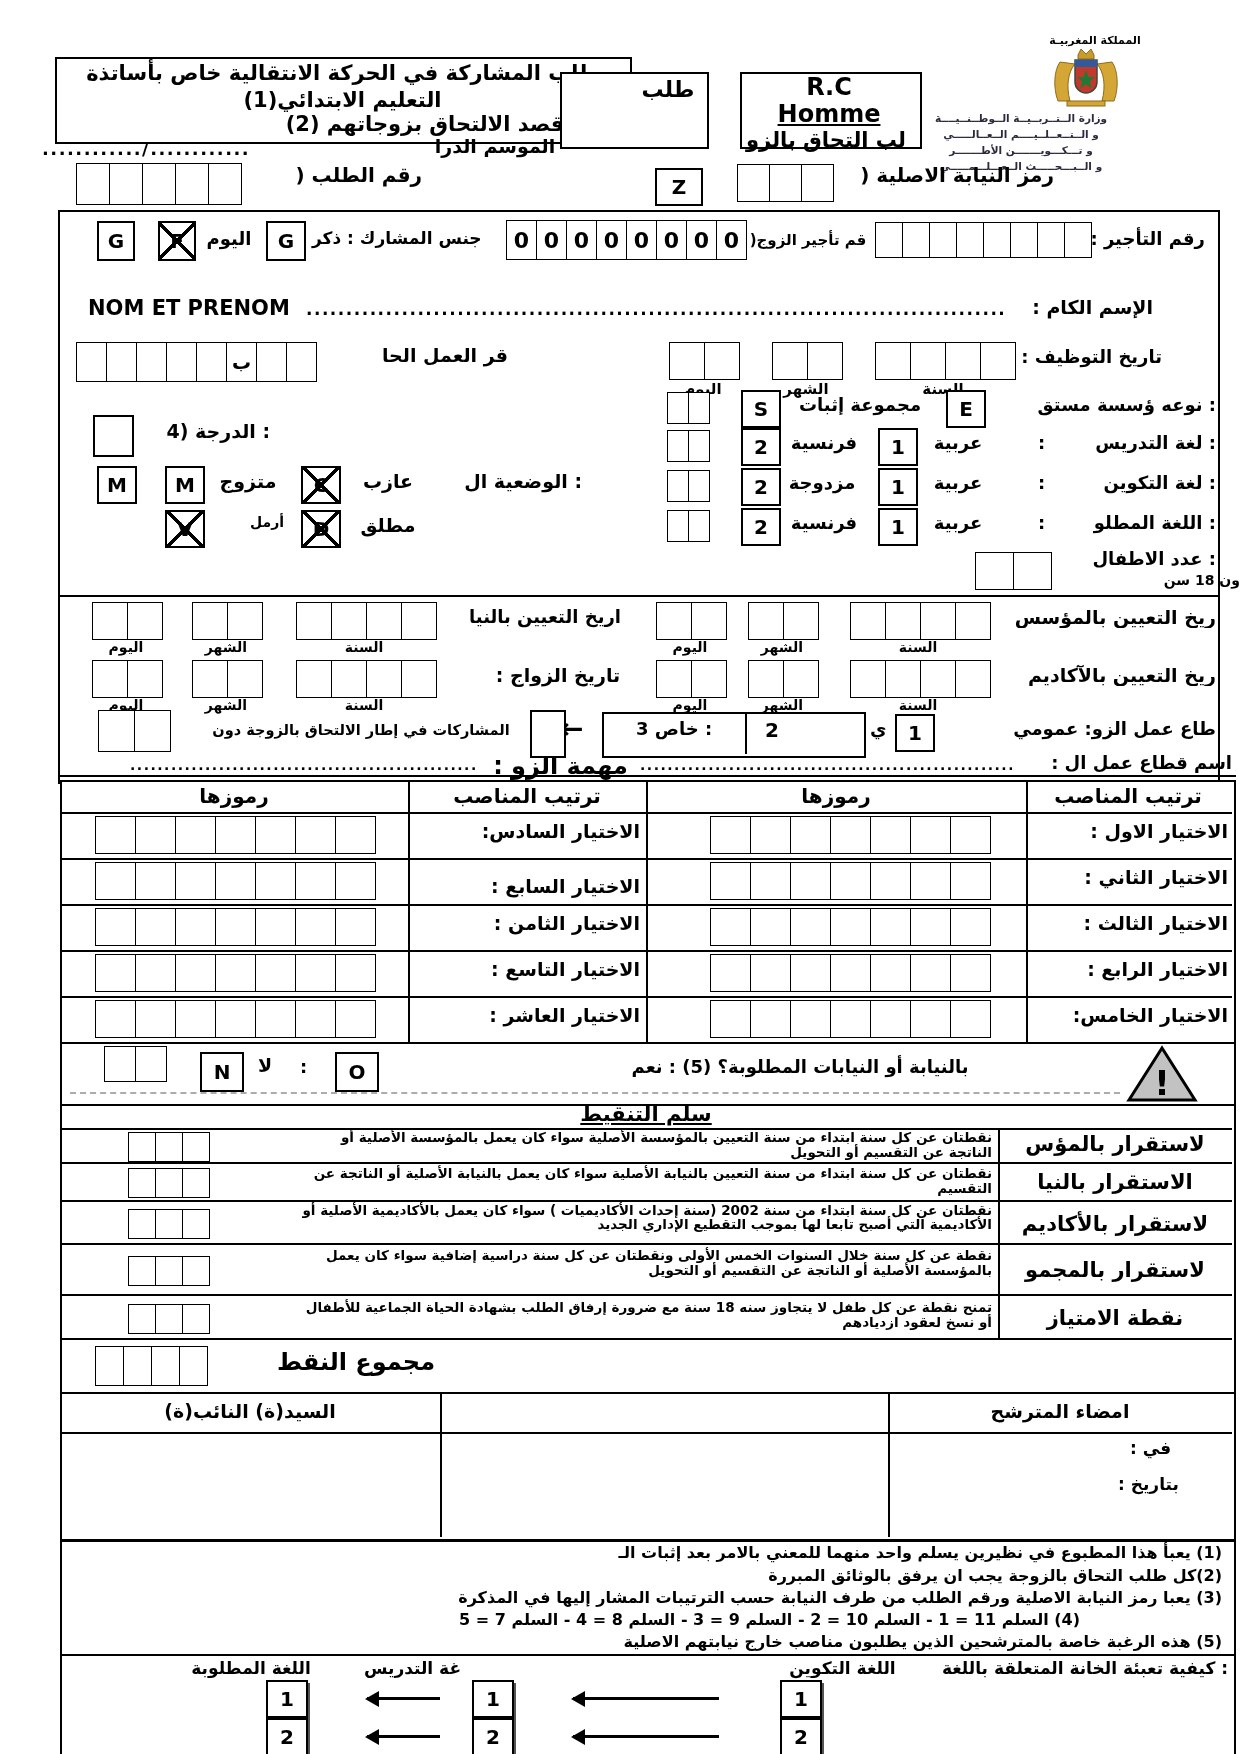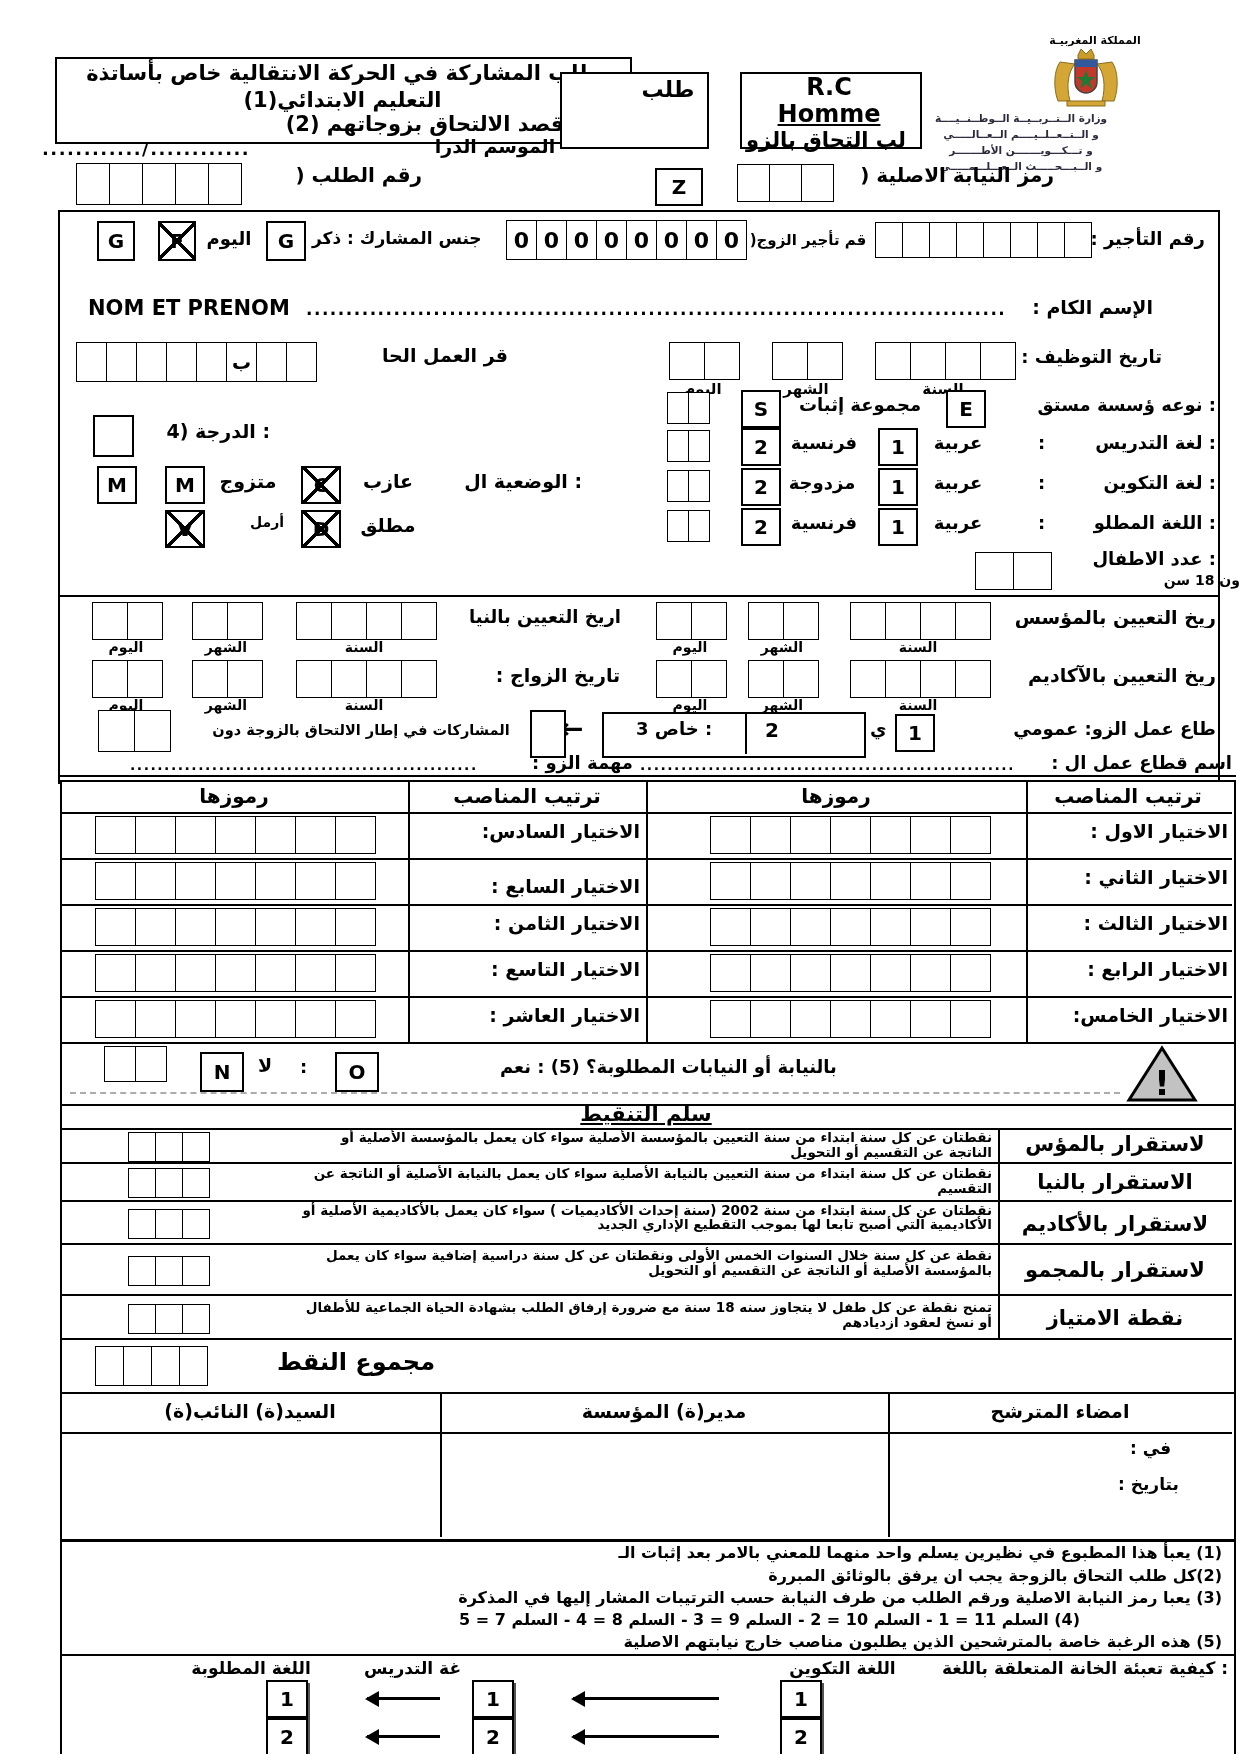--- a/index.html
+++ b/index.html
@@ -295,21 +295,21 @@
   <div class="lbl ar" style="left:560px;top:712px;font-size:28px;">←</div>
   <div class="box" style="left:530px;top:710px;width:32px;height:44px;"></div>
   <div class="lbl ar" style="left:196px;top:722px;width:330px;font-size:14.5px;text-align:center;">المشاركات في إطار الالتحاق بالزوجة دون</div>
   <div class="strip" style="left:98px;top:710px;--cw:35px;--ch:40px;">
       <div class="c"></div>
       <div class="c"></div>
     </div>
 
   <div class="lbl ar" style="left:1020px;top:752px;width:212px;font-size:18px;text-align:right;">اسم قطاع عمل ال :</div>
   <div class="lbl lt dots" style="left:640px;top:757px;width:372px;font-size:14px;">................................................................</div>
-  <div class="lbl ar" style="left:488px;top:752px;width:145px;font-size:18px;text-align:right;">مهمة الزو :</div>
+  <div class="lbl ar" style="left:488px;top:752px;width:145px;font-size:24px;text-align:center;">مهمة الزو :</div>
   <div class="lbl lt dots" style="left:130px;top:757px;width:348px;font-size:14px;">...............................................................</div>
 
   <div class="hline" style="left:60px;top:775px;width:1176px;"></div>
   <div class="box" style="left:60px;top:780px;width:1172px;height:262px;"></div>
   <div class="vline" style="left:408px;top:780px;height:262px;"></div>
   <div class="vline" style="left:646px;top:780px;height:262px;"></div>
   <div class="vline" style="left:1026px;top:780px;height:262px;"></div>
   <div class="hline" style="left:60px;top:812px;width:1172px;"></div>
   <div class="hline" style="left:60px;top:858px;width:1172px;"></div>
   <div class="hline" style="left:60px;top:904px;width:1172px;"></div>
@@ -425,21 +425,21 @@
       <div class="c"></div>
     </div>
 
   <div class="box" style="left:60px;top:1042px;width:1172px;height:62px;"></div>
   <div style="position:absolute;left:1126px;top:1045px;">
     <svg width="72" height="58" viewBox="0 0 72 58">
       <polygon points="36,3 69,55 3,55" fill="#c2c2c2" stroke="#000" stroke-width="3"></polygon>
       <text x="36" y="50" text-anchor="middle" font-size="34" font-weight="bold" font-family="DejaVu Sans">!</text>
     </svg>
   </div>
-  <div class="lbl ar" style="left:500px;top:1056px;width:600px;font-size:18px;text-align:left;">بالنيابة أو النيابات المطلوبة؟ (5) :  نعم</div>
+  <div class="lbl ar" style="left:500px;top:1056px;width:600px;font-size:18px;text-align:center;">بالنيابة أو النيابات المطلوبة؟ (5) :  نعم</div>
   <div class="chk" style="left:335px;top:1052px;width:40px;height:36px;">O</div>
   <div class="lbl ar" style="left:300px;top:1056px;font-size:18px;">:</div>
   <div class="lbl ar" style="left:258px;top:1054px;font-size:19px;">لا</div>
   <div class="chk" style="left:200px;top:1052px;width:40px;height:36px;">N</div>
   <div class="strip" style="left:104px;top:1046px;--cw:30px;--ch:34px;">
       <div class="c"></div>
       <div class="c"></div>
     </div>
   <div class="ghost" style="left:70px;top:1092px;width:1050px;"></div>
 
@@ -499,21 +499,20 @@
       <div class="c"></div>
       <div class="c"></div>
     </div>
   <div class="lbl ar" style="left:215px;top:1348px;width:220px;font-size:24px;text-align:right;">مجموع النقط</div>
 
   <div class="box" style="left:60px;top:1392px;width:1172px;height:145px;"></div>
   <div class="vline" style="left:440px;top:1392px;height:145px;"></div>
   <div class="vline" style="left:888px;top:1392px;height:145px;"></div>
   <div class="hline" style="left:60px;top:1432px;width:1172px;"></div>
   <div class="lbl ar" style="left:892px;top:1400px;width:336px;font-size:19px;text-align:center;">امضاء المترشح</div>
-  <div class="lbl ar" style="left:444px;top:1400px;width:440px;font-size:19px;text-align:center;">مدير(ة) المؤسسة</div>
   <div class="lbl ar" style="left:64px;top:1400px;width:372px;font-size:19px;text-align:center;">السيد(ة) النائب(ة)</div>
   <div class="lbl ar" style="left:1130px;top:1438px;width:80px;font-size:17px;text-align:left;">في :</div>
   <div class="lbl ar" style="left:1118px;top:1474px;width:92px;font-size:17px;text-align:left;">بتاريخ :</div>
 
   <div class="box" style="left:60px;top:1540px;width:1172px;height:114px;"></div>
   <div class="lbl ar" style="left:100px;top:1543px;width:1122px;font-size:16px;text-align:right;">(1) يعبأ هذا المطبوع في نظيرين يسلم واحد منهما للمعني بالامر بعد إثبات الـ</div>
   <div class="lbl ar" style="left:100px;top:1566px;width:1122px;font-size:16px;text-align:right;">(2)كل طلب التحاق بالزوجة يجب ان يرفق بالوثائق المبررة</div>
   <div class="lbl ar" style="left:100px;top:1588px;width:1122px;font-size:16px;text-align:right;">(3) يعبا رمز النيابة الاصلية ورقم الطلب من طرف النيابة حسب الترتيبات المشار إليها في المذكرة</div>
   <div class="lbl ar" style="left:100px;top:1610px;width:980px;font-size:16px;text-align:right;">(4) السلم 11 = 1 - السلم 10 = 2 - السلم  9 = 3 - السلم 8 = 4 - السلم 7 = 5</div>
   <div class="lbl ar" style="left:100px;top:1632px;width:1122px;font-size:16px;text-align:right;">(5) هذه الرغبة خاصة بالمترشحين الذين يطلبون مناصب خارج نيابتهم الاصلية</div>

